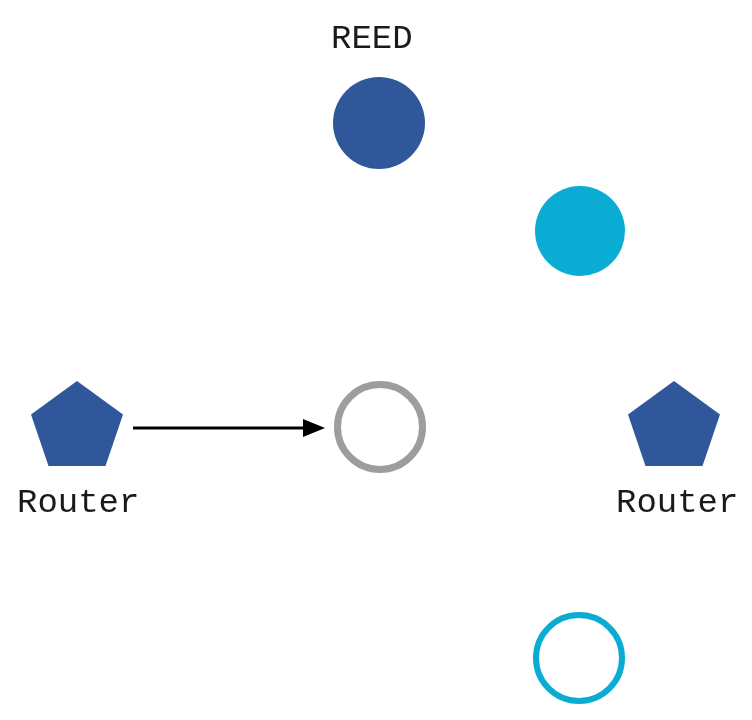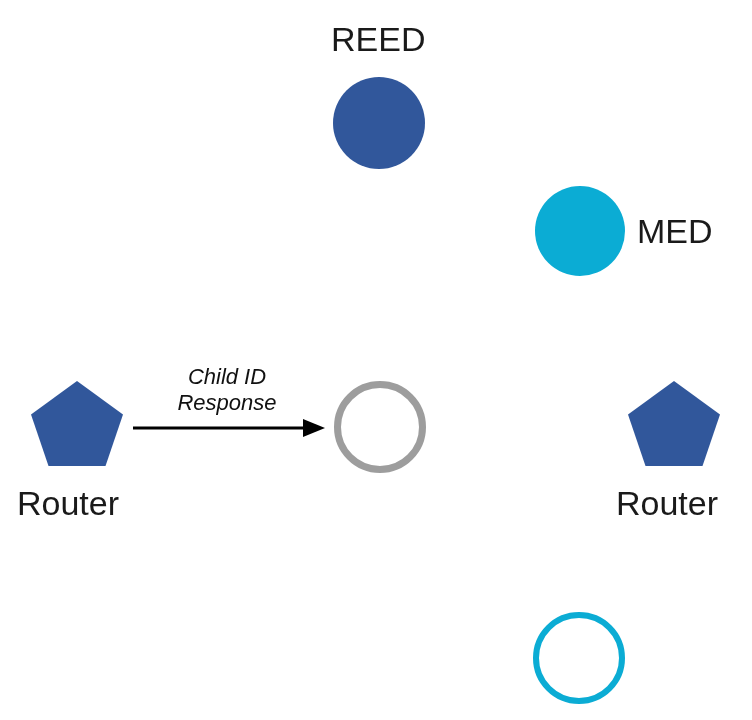--- a/index.html
+++ b/index.html
@@ -12,21 +12,21 @@
   }
   #canvas {
     position: relative;
     width: 752px;
     height: 720px;
     background: #ffffff;
     overflow: hidden;
   }
   .node-label {
     position: absolute;
-    font-family: Liberation Sans, sans-serif;
+    font-family: Liberation Mono, monospace;
     font-size: 34px;
     line-height: 34px;
     color: #1a1a1a;
     white-space: nowrap;
     letter-spacing: 0px;
   }
   .edge-label {
     position: absolute;
     font-family: "Liberation Sans", sans-serif;
     font-style: italic;
@@ -49,30 +49,27 @@
   <div class="node-label" style="left:331px; top:22px;">REED</div>
 
   <svg class="shape-svg" style="left:333px; top:77px;" width="92" height="92" viewBox="0 0 92 92">
     <circle cx="46" cy="46" r="46" fill="#31579B"></circle>
   </svg>
 
   <svg class="shape-svg" style="left:535px; top:186px;" width="90" height="90" viewBox="0 0 90 90">
     <circle cx="45" cy="45" r="45" fill="#0BACD4"></circle>
   </svg>
 
-  <div class="node-label" style="left:637px; top:214px;">MED</div>
 
   <svg class="shape-svg" style="left:31px; top:381px;" width="92" height="85" viewBox="0 0 92 85">
     <polygon points="46,0 92,33.5 74.5,85 17.5,85 0,33.5" fill="#31579B"></polygon>
   </svg>
 
   <div class="node-label" style="left:17px; top:486px;">Router</div>
 
-  <div class="edge-label" style="left:163px; top:364px; width:128px;">Child ID
-Response</div>
 
   <svg class="shape-svg" style="left:133px; top:412px;" width="192" height="32" viewBox="0 0 192 32">
     <line x1="0" y1="16" x2="172" y2="16" stroke="#000000" stroke-width="3"></line>
     <polygon points="170,7 192,16 170,25" fill="#000000"></polygon>
   </svg>
 
   <svg class="shape-svg" style="left:334px; top:381px;" width="92" height="92" viewBox="0 0 92 92">
     <circle cx="46" cy="46" r="42.5" fill="#ffffff" stroke="#9D9D9D" stroke-width="7"></circle>
   </svg>
 

